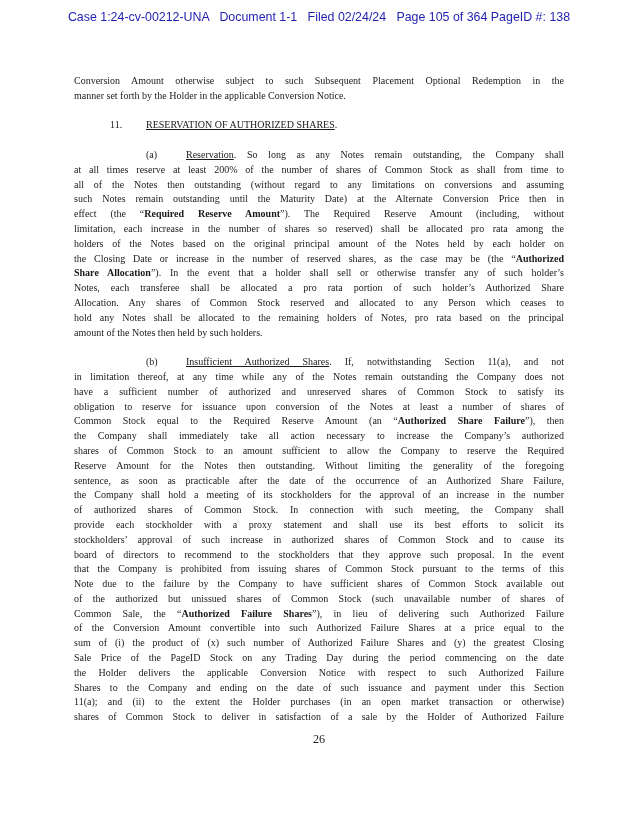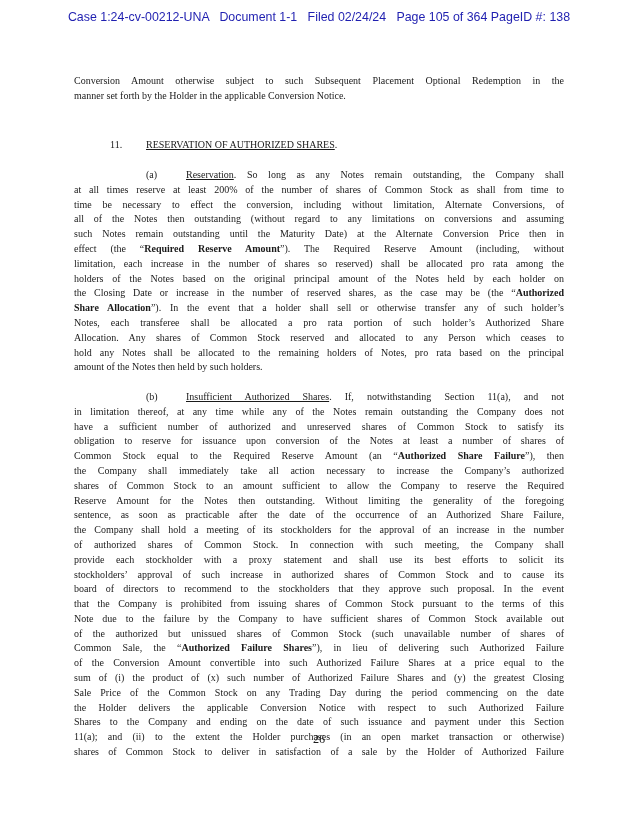--- a/index.html
+++ b/index.html
@@ -16,21 +16,21 @@
     font-size: 10px; color: #1a1a1a;
   }
   .line {
     display: block; height: 14.8px; line-height: 14.8px;
     text-align: justify; text-align-last: justify; white-space: normal;
   }
   .line.last { text-align-last: left; }
   .gap { height: 14.8px; }
   .u { text-decoration: underline; }
   b { font-weight: bold; }
-  .heading { display: block; height: 14.8px; line-height: 14.8px; margin-top: 20px; }
+  .heading { display: block; height: 14.8px; line-height: 14.8px; }
   .sec-num { display: inline-block; width: 36px; margin-left: 36px; }
   .sub-lead { display: inline-block; width: 40px; margin-left: 72px; }
   .page-num {
     position: absolute; left: 0; width: 638px; top: 732px; text-align: center;
     font-family: "Liberation Serif", serif; font-size: 12.2px; color: #1a1a1a;
   }
 </style>
 </head>
 <body>
 
@@ -47,21 +47,20 @@
 
   <div class="heading">
     <span class="sec-num">11.</span><span class="u">RESERVATION OF AUTHORIZED SHARES</span><span>.</span>
   </div>
 
   <div class="gap"></div>
 
   <div>
     <span class="line"><span class="sub-lead">(a)</span><span class="u">Reservation</span><span>.  So long as any Notes remain outstanding, the Company shall</span></span>
     <span class="line">at all times reserve at least 200% of the number of shares of Common Stock as shall from time to</span>
-    <span class="line">time be necessary to effect the conversion, including without limitation, Alternate Conversions, of</span>
     <span class="line">all of the Notes then outstanding (without regard to any limitations on conversions and assuming</span>
     <span class="line">such Notes remain outstanding until the Maturity Date) at the Alternate Conversion Price then in</span>
     <span class="line"><span>effect (the “</span><b>Required Reserve Amount</b><span>”).  The Required Reserve Amount (including, without</span></span>
     <span class="line">limitation, each increase in the number of shares so reserved) shall be allocated pro rata among the</span>
     <span class="line">holders of the Notes based on the original principal amount of the Notes held by each holder on</span>
     <span class="line"><span>the Closing Date or increase in the number of reserved shares, as the case may be (the “</span><b>Authorized</b></span>
     <span class="line"><b>Share Allocation</b><span>”).  In the event that a holder shall sell or otherwise transfer any of such holder’s</span></span>
     <span class="line">Notes, each transferee shall be allocated a pro rata portion of such holder’s Authorized Share</span>
     <span class="line">Allocation.  Any shares of Common Stock reserved and allocated to any Person which ceases to</span>
     <span class="line">hold any Notes shall be allocated to the remaining holders of Notes, pro rata based on the principal</span>
@@ -84,21 +83,21 @@
     <span class="line">of authorized shares of Common Stock.  In connection with such meeting, the Company shall</span>
     <span class="line">provide each stockholder with a proxy statement and shall use its best efforts to solicit its</span>
     <span class="line">stockholders’ approval of such increase in authorized shares of Common Stock and to cause its</span>
     <span class="line">board of directors to recommend to the stockholders that they approve such proposal.  In the event</span>
     <span class="line">that the Company is prohibited from issuing shares of Common Stock pursuant to the terms of this</span>
     <span class="line">Note due to the failure by the Company to have sufficient shares of Common Stock available out</span>
     <span class="line">of the authorized but unissued shares of Common Stock (such unavailable number of shares of</span>
     <span class="line"><span>Common Sale, the “</span><b>Authorized Failure Shares</b><span>”), in lieu of delivering such Authorized Failure</span></span>
     <span class="line">of the Conversion Amount convertible into such Authorized Failure Shares at a price equal to the</span>
     <span class="line">sum of (i) the product of (x) such number of Authorized Failure Shares and (y) the greatest Closing</span>
-    <span class="line">Sale Price of the Common Stock on any Trading Day during the period commencing on the date</span>
+    <span class="line">Sale Price of the PageID Stock on any Trading Day during the period commencing on the date</span>
     <span class="line">the Holder delivers the applicable Conversion Notice with respect to such Authorized Failure</span>
     <span class="line">Shares to the Company and ending on the date of such issuance and payment under this Section</span>
     <span class="line">11(a); and (ii) to the extent the Holder purchases (in an open market transaction or otherwise)</span>
     <span class="line">shares of Common Stock to deliver in satisfaction of a sale by the Holder of Authorized Failure</span>
   </div>
 </div>
 
 <div class="page-num">26</div>
 
 </body></html>

